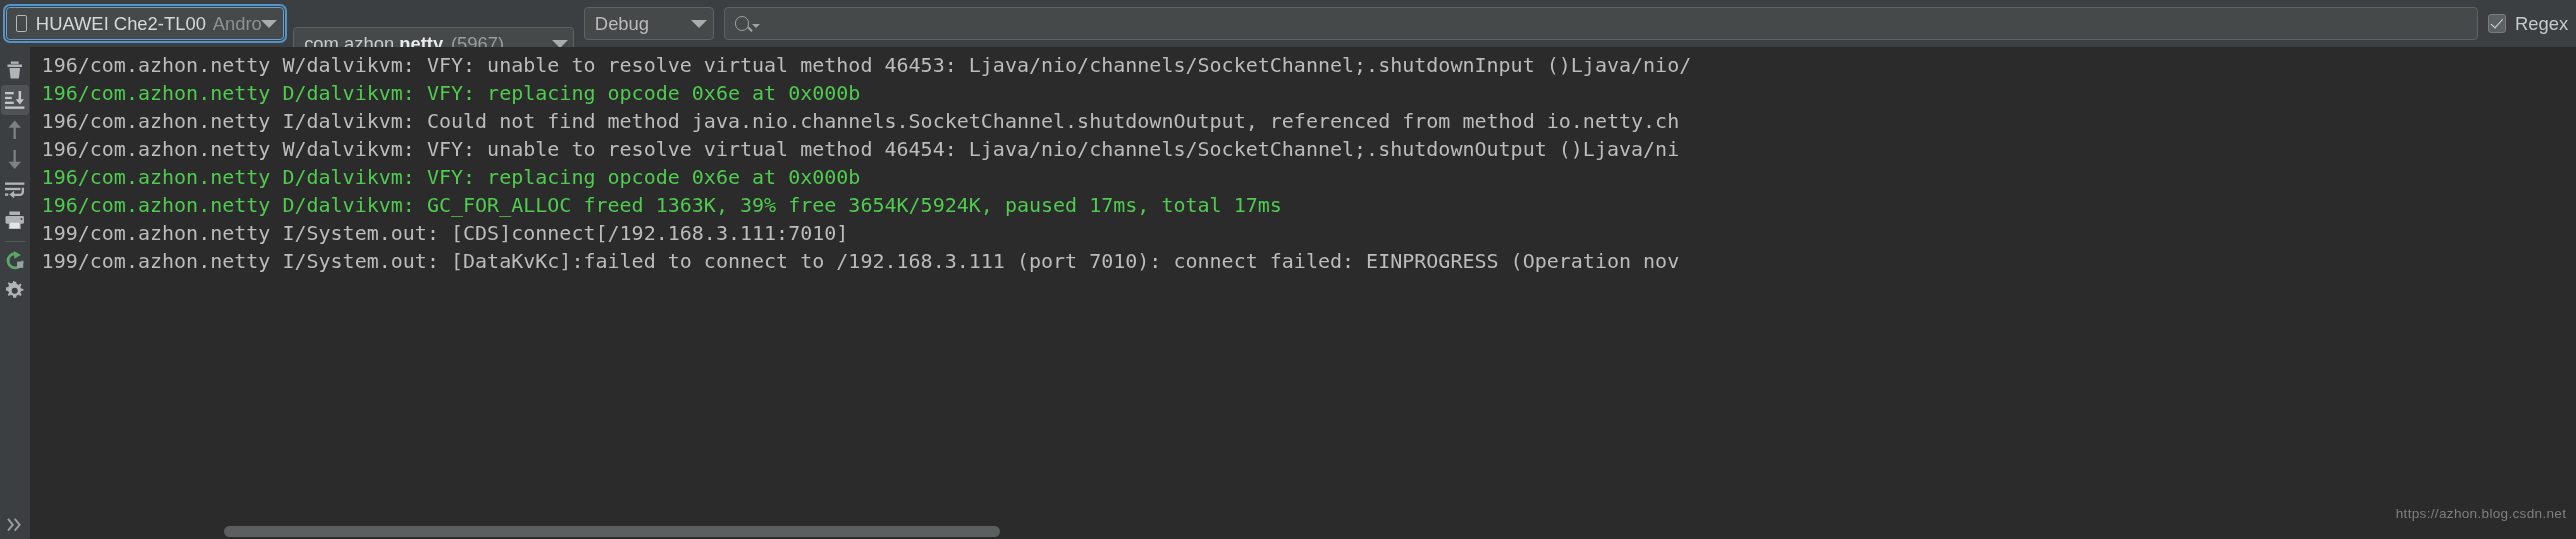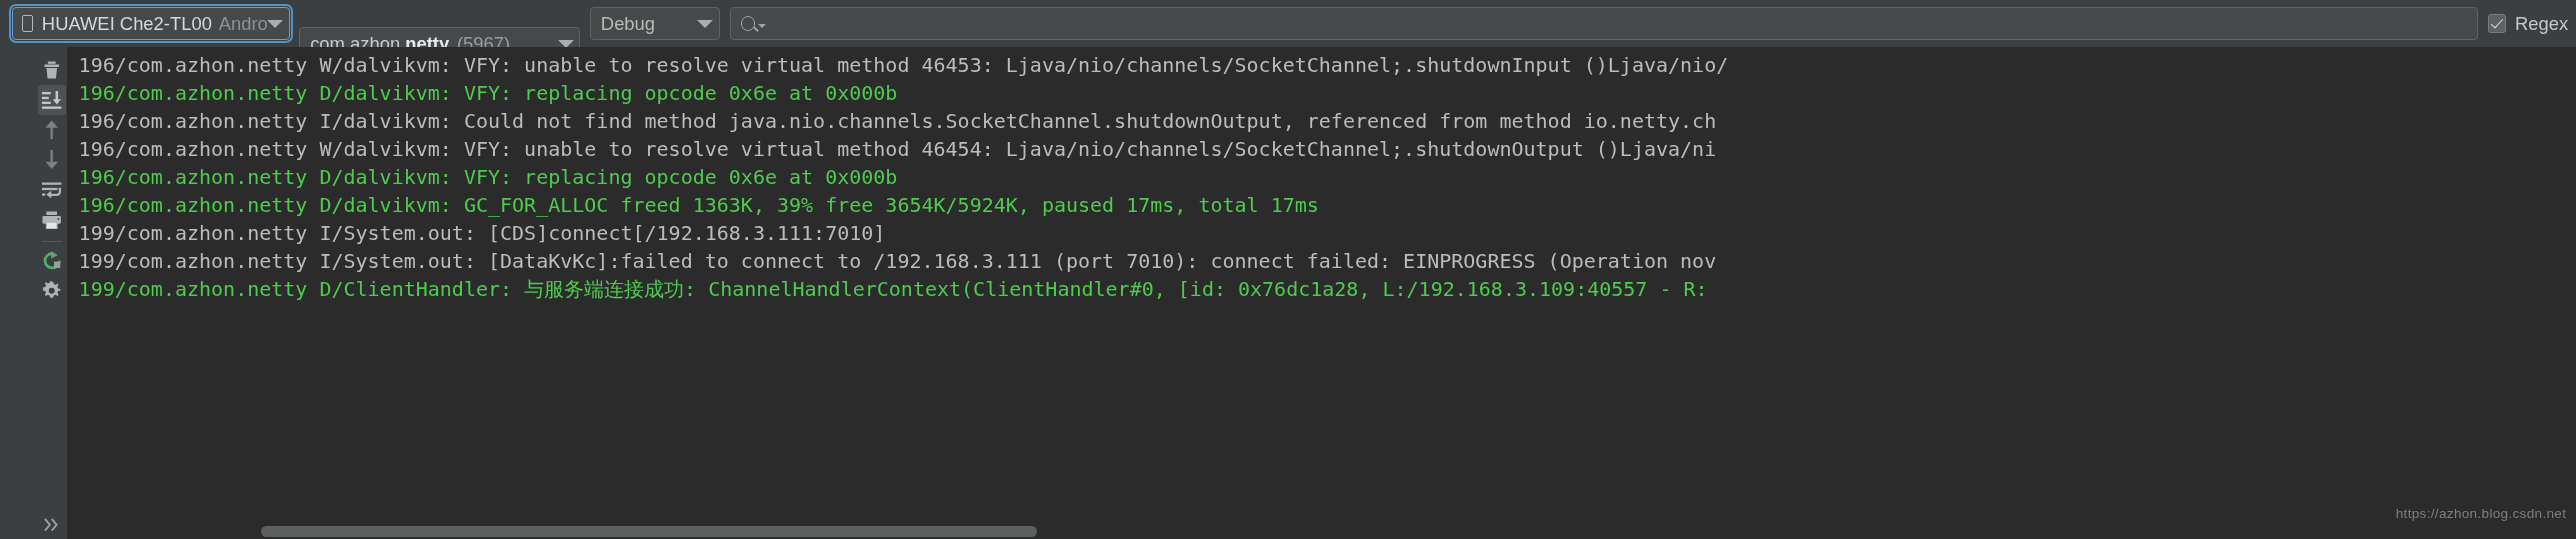--- a/index.html
+++ b/index.html
@@ -32,21 +32,21 @@
     color:#bbbbbb;
     font-size:18.4px;
     position:relative;
     white-space:nowrap;
   }
   .combo.focused{
     outline:2.9px solid #5394c8;
     outline-offset:1px;
     border-color:#6c9fd0;
   }
-  .device-combo{width:278px;margin-left:6px;}
+  .device-combo{width:278px;}
   .process-combo{width:281px;margin-top:40px;}
   .level-combo{width:130px;}
   .caret{
     margin-left:auto;
     width:0;height:0;
     border-left:8.7px solid transparent;
     border-right:8.7px solid transparent;
     border-top:8.7px solid #a9adad;
     flex:0 0 auto;
   }
@@ -120,21 +120,21 @@
     width:4.9px;height:10.7px;
     border:solid #d9dcdc;
     border-width:0 1.9px 1.9px 0;
     transform:rotate(42deg);
   }
   .regex-label{color:#c6caca;font-size:18.4px;white-space:nowrap;}
   .showonly-combo{width:548px;}
   .showonly-text{color:#c6caca;}
 
   
-  .body{flex:1;display:flex;min-height:0;margin-left:37px;}
+  .body{flex:1;display:flex;min-height:0;}
 
   
   .rail{
     width:30px;min-width:30px;
     background:#3c3f41;
     display:flex;flex-direction:column;
     align-items:center;
     padding-top:7.8px;
     box-sizing:border-box;
   }
@@ -333,21 +333,20 @@
 
       <div class="loglines" id="loglines">
           <div class="logline lv-W">196/com.azhon.netty W/dalvikvm: VFY: unable to resolve virtual method 46453: Ljava/nio/channels/SocketChannel;.shutdownInput ()Ljava/nio/</div>
           <div class="logline lv-D">196/com.azhon.netty D/dalvikvm: VFY: replacing opcode 0x6e at 0x000b</div>
           <div class="logline lv-I">196/com.azhon.netty I/dalvikvm: Could not find method java.nio.channels.SocketChannel.shutdownOutput, referenced from method io.netty.ch</div>
           <div class="logline lv-W">196/com.azhon.netty W/dalvikvm: VFY: unable to resolve virtual method 46454: Ljava/nio/channels/SocketChannel;.shutdownOutput ()Ljava/ni</div>
           <div class="logline lv-D">196/com.azhon.netty D/dalvikvm: VFY: replacing opcode 0x6e at 0x000b</div>
           <div class="logline lv-D">196/com.azhon.netty D/dalvikvm: GC_FOR_ALLOC freed 1363K, 39% free 3654K/5924K, paused 17ms, total 17ms</div>
           <div class="logline lv-I">199/com.azhon.netty I/System.out: [CDS]connect[/192.168.3.111:7010]</div>
           <div class="logline lv-I">199/com.azhon.netty I/System.out: [DataKvKc]:failed to connect to /192.168.3.111 (port 7010): connect failed: EINPROGRESS (Operation nov</div>
-          <div class="logline lv-D">199/com.azhon.netty D/ClientHandler: 与服务端连接成功: ChannelHandlerContext(ClientHandler#0, [id: 0x76dc1a28, L:/192.168.3.109:40557 - R:</div>
         </div>
 
       <div class="hscroll">
         <div class="hscroll-track"></div>
         <div class="hscroll-thumb" id="hthumb" style="left: 194px; width: 776px;"></div>
       </div>
 
       <div class="watermark">https://azhon.blog.csdn.net</div>
     </div>
 

